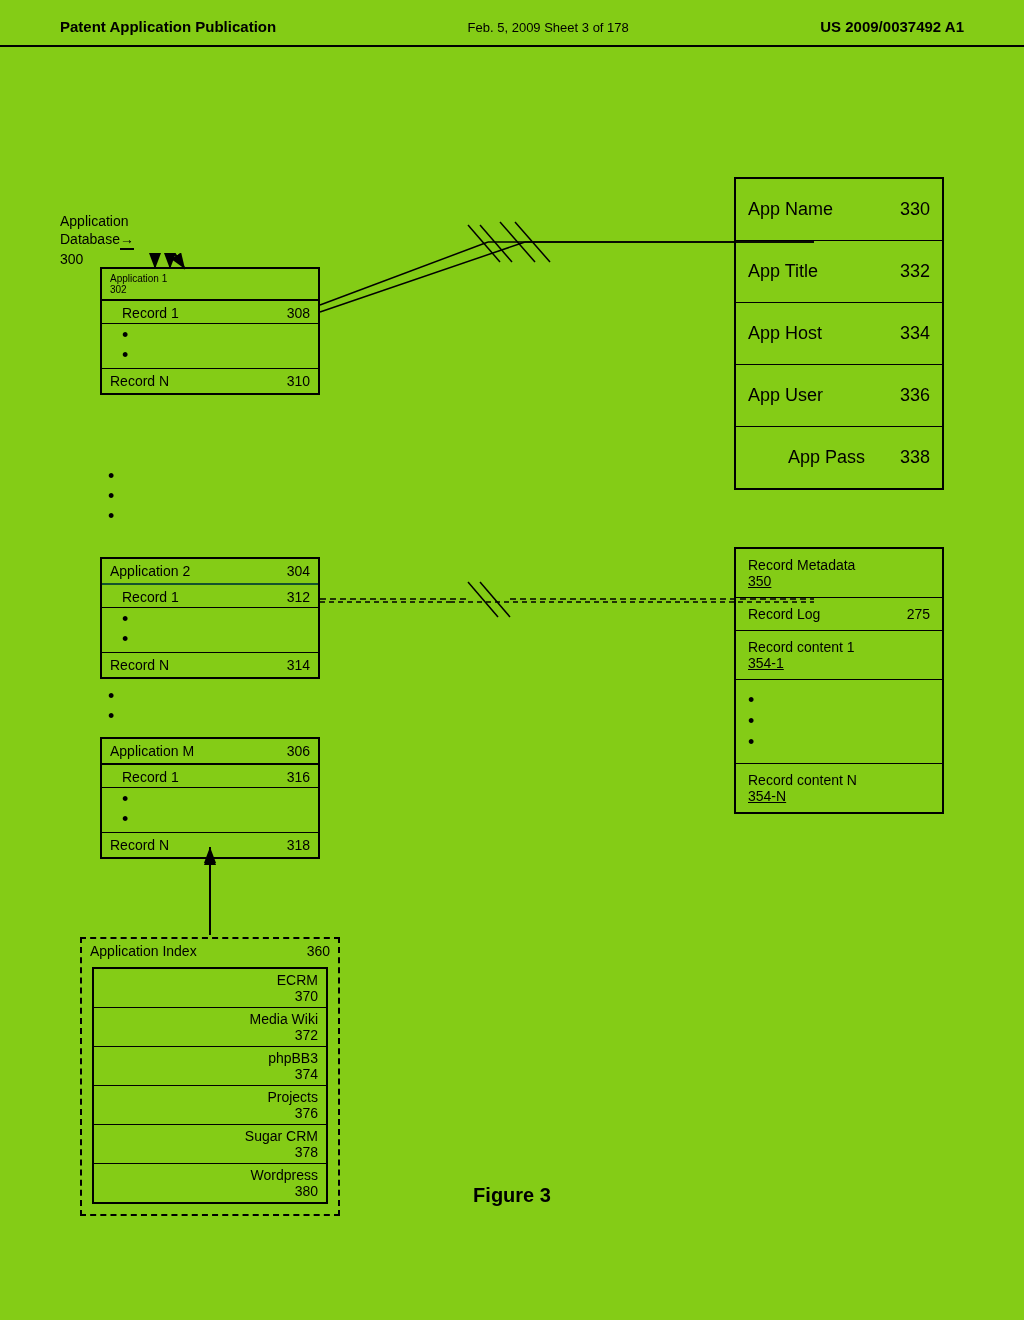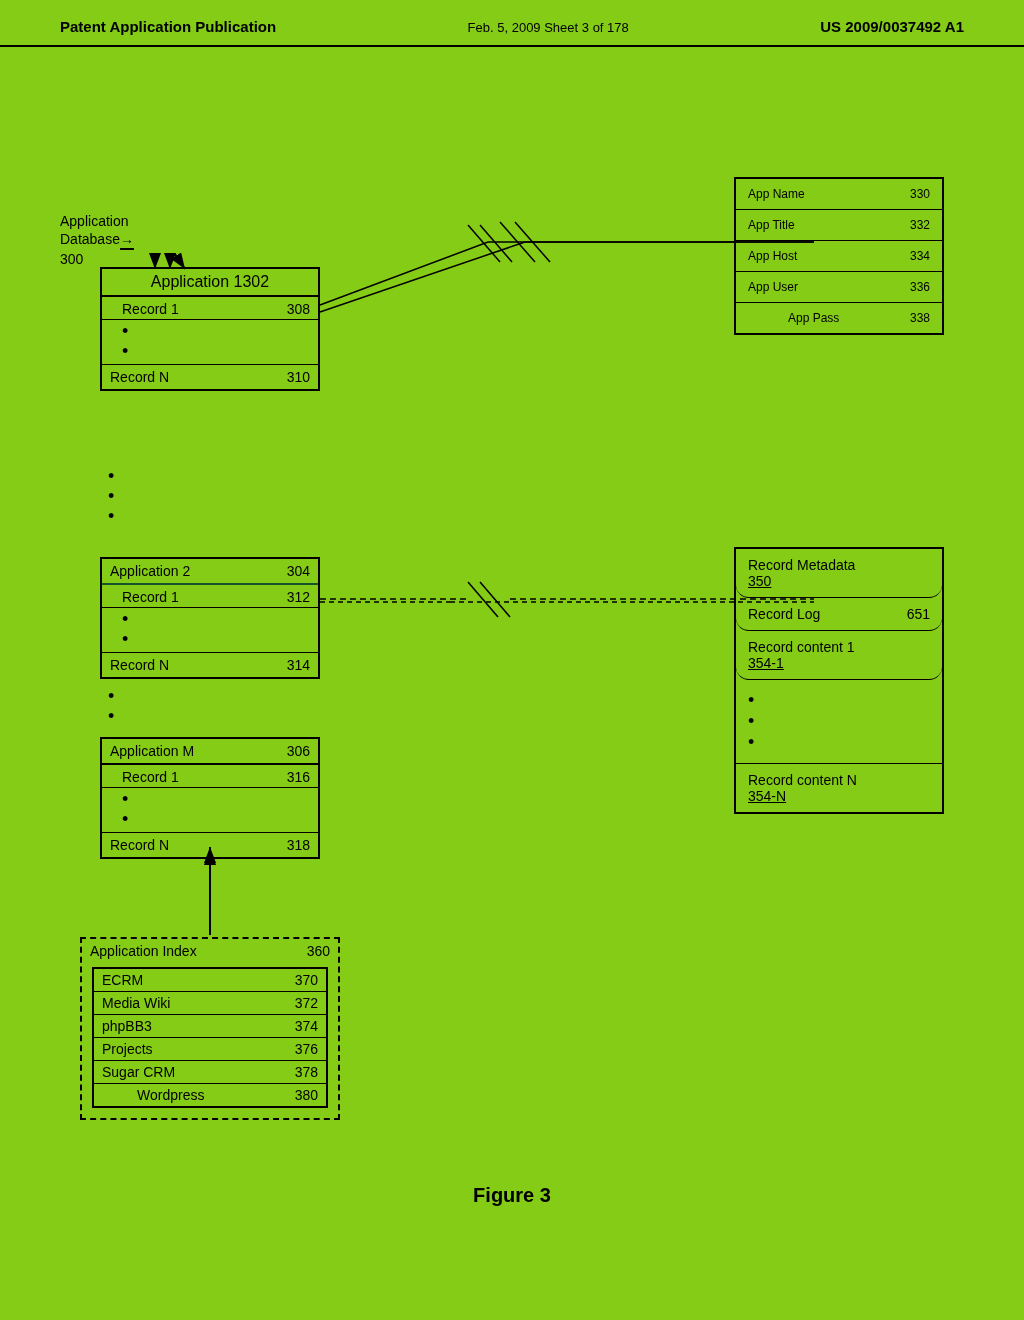--- a/index.html
+++ b/index.html
@@ -58,24 +58,25 @@
     
     .app1-outer {
       position: absolute;
       border: 2px solid #000;
       left: 100px;
       top: 220px;
       width: 220px;
     }
     .app1-header {
       display: flex;
-      justify-content: center;
-      padding: 4px 8px;
-      font-size: 16px;
+      justify-content: flex-end;
+      padding: 4px 8px;
+      font-size: 10px;
       border-bottom: 2px solid #000;
+      flex-direction: column;
     }
     .app1-record1 {
       display: flex;
       justify-content: space-between;
       padding: 4px 8px 2px 20px;
       font-size: 14px;
       border-bottom: 1px solid #000;
     }
     .app1-dots {
       padding: 2px 8px 2px 20px;
@@ -176,22 +177,22 @@
       position: absolute;
       border: 2px solid #000;
       right: 80px;
       top: 130px;
       width: 210px;
     }
     .app-props-row {
       display: flex;
       justify-content: space-between;
       align-items: center;
-      padding: 8px 12px;
-      font-size: 12px;
+      padding: 20px 12px;
+      font-size: 18px;
       border-bottom: 1px solid #000;
     }
     .app-props-row:last-child {
       border-bottom: none;
       margin-left: 40px;
     }
 
     
     .record-props-box {
       position: absolute;
@@ -200,21 +201,20 @@
       top: 500px;
       width: 210px;
     }
     .record-props-row {
       display: flex;
       justify-content: space-between;
       align-items: center;
       padding: 8px 12px;
       font-size: 14px;
       border-bottom: 1px solid #000;
-      border-radius: 13px;
     }
     .record-props-row:last-child {
       border-bottom: none;
     }
 
     
     .app-index-outer {
       position: absolute;
       border: 2px dashed #000;
       left: 80px;
@@ -233,20 +233,21 @@
     .app-index-inner {
       border: 2px solid #000;
       margin: 0 10px 10px 10px;
     }
     .app-index-row {
       display: flex;
       justify-content: space-between;
       padding: 3px 8px;
       font-size: 14px;
       border-bottom: 1px solid #000;
+      flex-direction: column;
     }
     .app-index-row:last-child {
       border-bottom: none;
       margin-left: 35px;
     }
 
     
     .figure-caption {
       position: absolute;
       bottom: 20px;
@@ -388,21 +389,21 @@
         <span class="ref">338</span>
       </div>
     </div>
 
     <div class="record-props-box">
       <div class="record-props-row">
         <span>Record Metadata<br><u>350</u></span>
       </div>
       <div class="record-props-row">
         <span>Record Log</span>
-        <span class="ref">651</span>
+        <span class="ref">275</span>
       </div>
       <div class="record-props-row">
         <span>Record content 1<br><u>354-1</u></span>
       </div>
       <div style="padding:10px 12px; font-size:18px; border-bottom:1px solid #000;">•<br>•<br>•</div>
       <div class="record-props-row">
         <span>Record content N<br><u>354-N</u></span>
       </div>
     </div>
 

